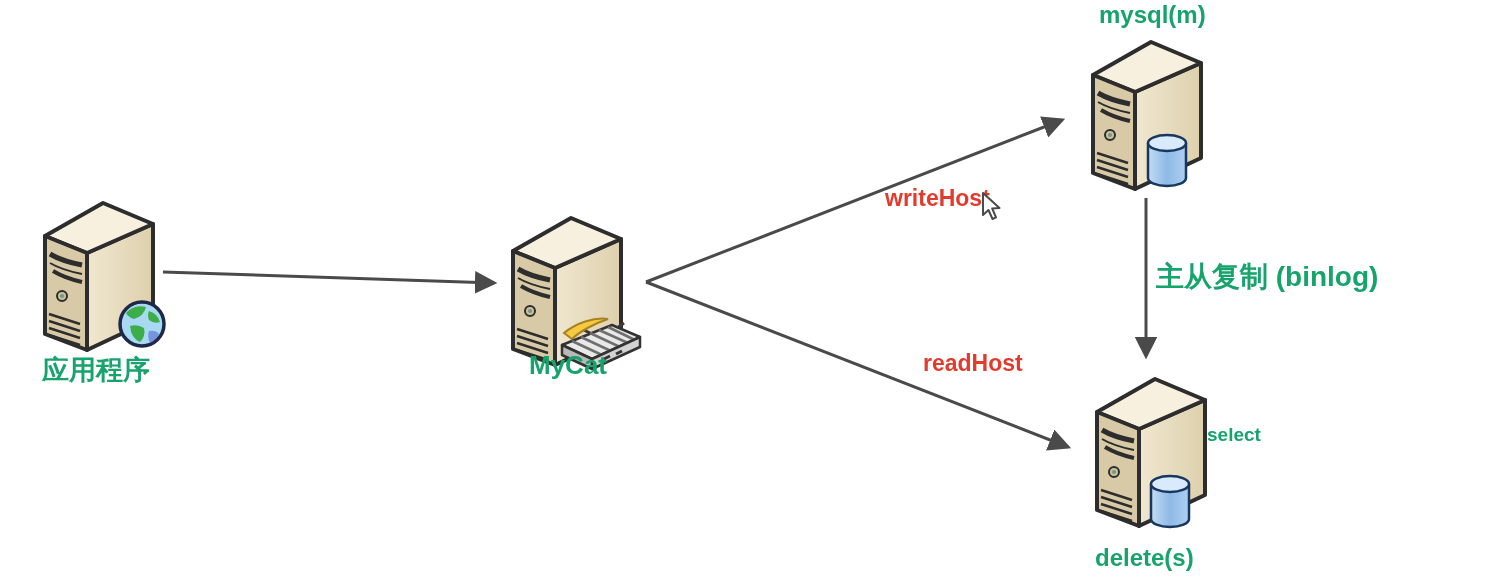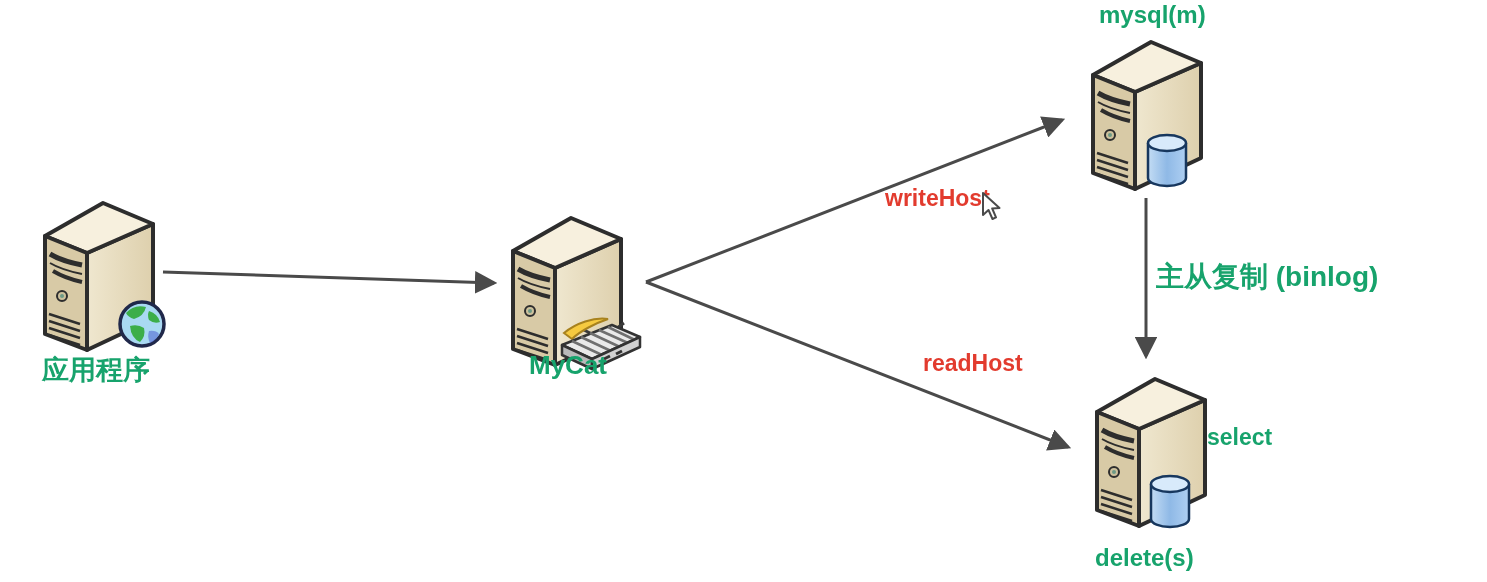--- a/index.html
+++ b/index.html
@@ -26,21 +26,21 @@
   
   .lbl{position:absolute;white-space:nowrap;font-weight:bold;}
   .green{color:var(--label-green);}
   .red{color:var(--label-red);}
 
   .lbl-app{left:42px;top:352px;font-size:27px;}
   .lbl-mycat{left:529px;top:350px;font-size:26px;}
   .lbl-master{left:1099px;top:1px;font-size:24px;}
   .lbl-master-note{left:1215px;top:44px;font-size:23px;}
   .lbl-repl{left:1156px;top:258px;font-size:28px;}
-  .lbl-slave-note{left:1207px;top:424px;font-size:23px;}
+  .lbl-slave-note{left:1207px;top:424px;font-size:19px;}
   .lbl-slave{left:1095px;top:544px;font-size:24px;}
   .lbl-write{left:885px;top:185px;font-size:23px;}
   .lbl-read{left:884px;top:350px;font-size:23px;margin-left:39px;}
 
   
   .watermark{
     position:absolute;left:1148px;top:531px;
     font-size:27px;font-weight:normal;white-space:nowrap;
     color:#fdfdfd;z-index:5;
     text-shadow:1px 1px 0 #8a8a8a,-1px -1px 0 #8a8a8a,1px -1px 0 #8a8a8a,-1px 1px 0 #8a8a8a,2px 2px 2px rgba(90,90,90,.55);

